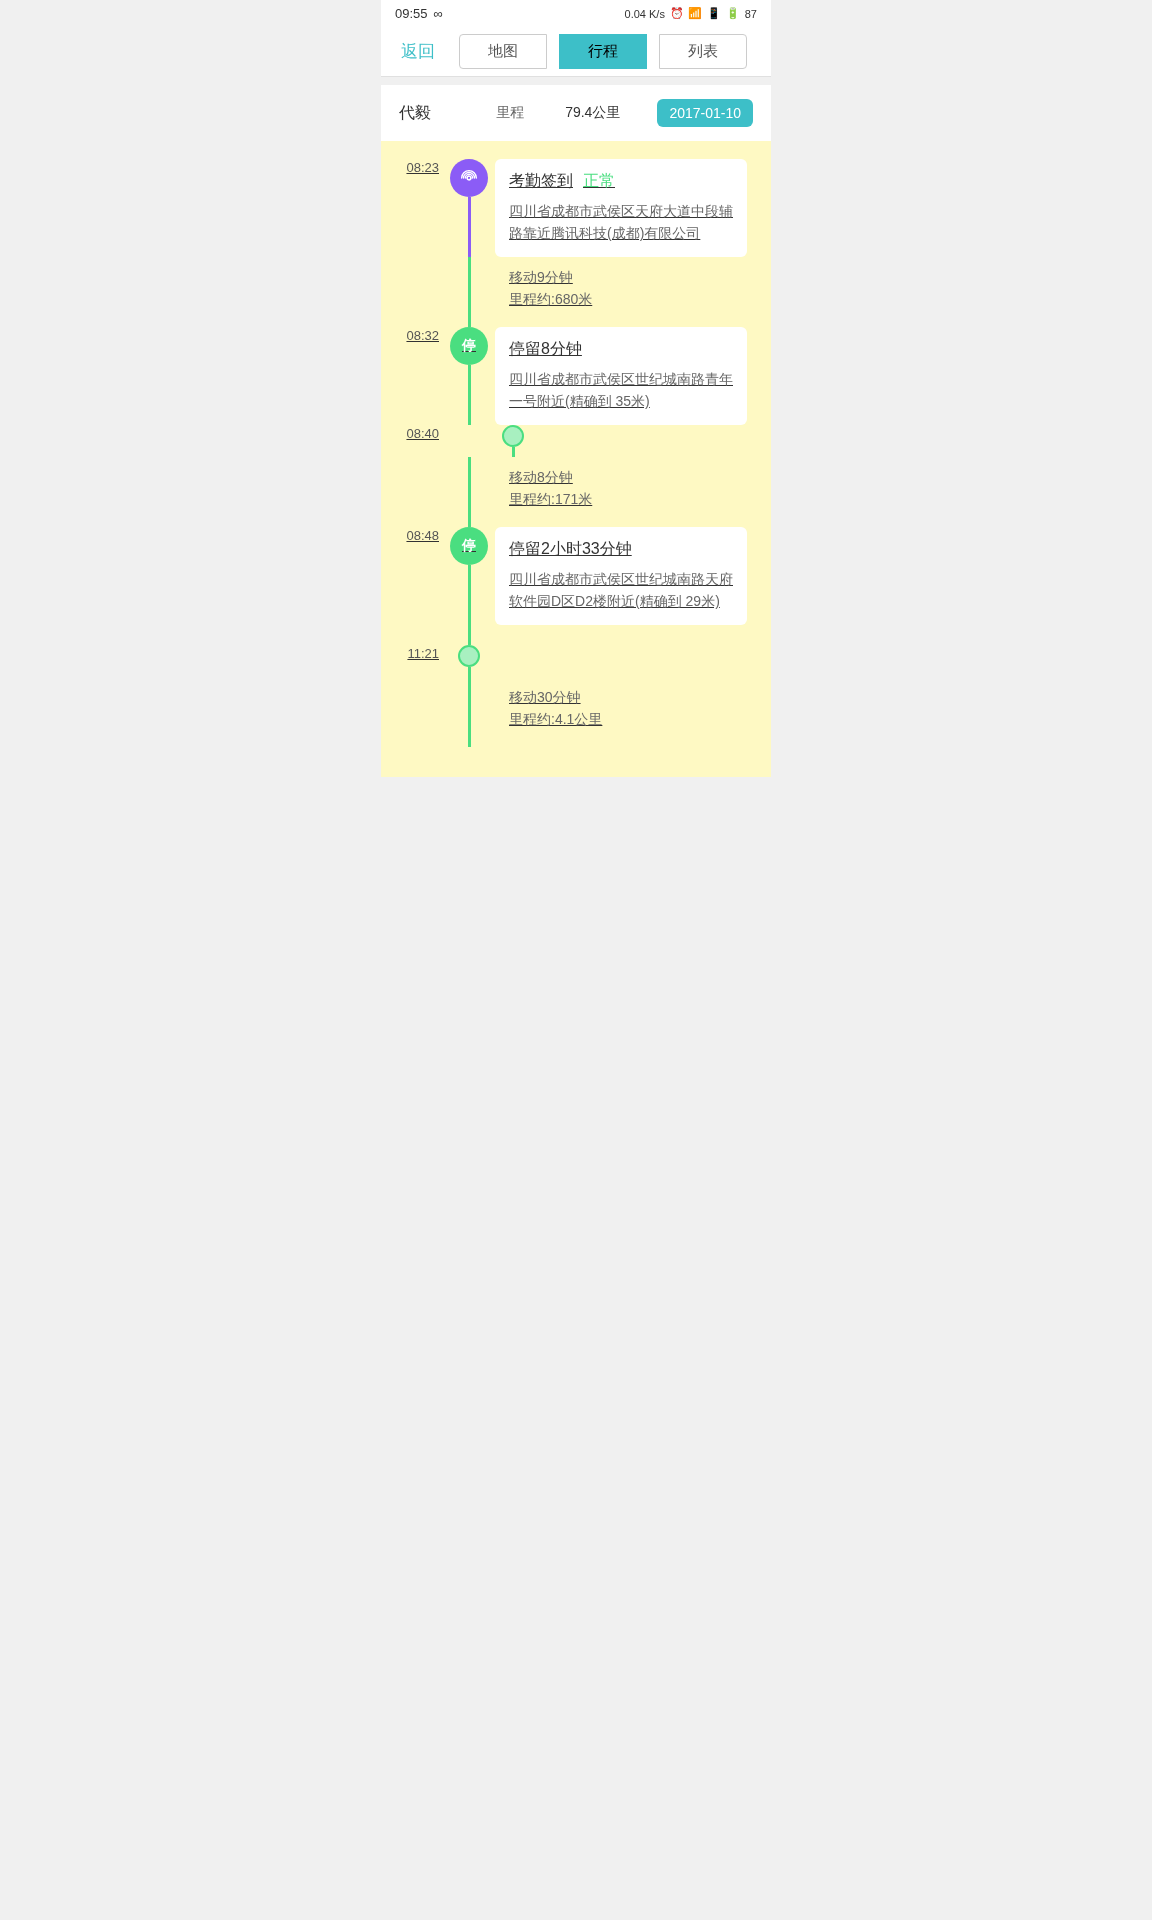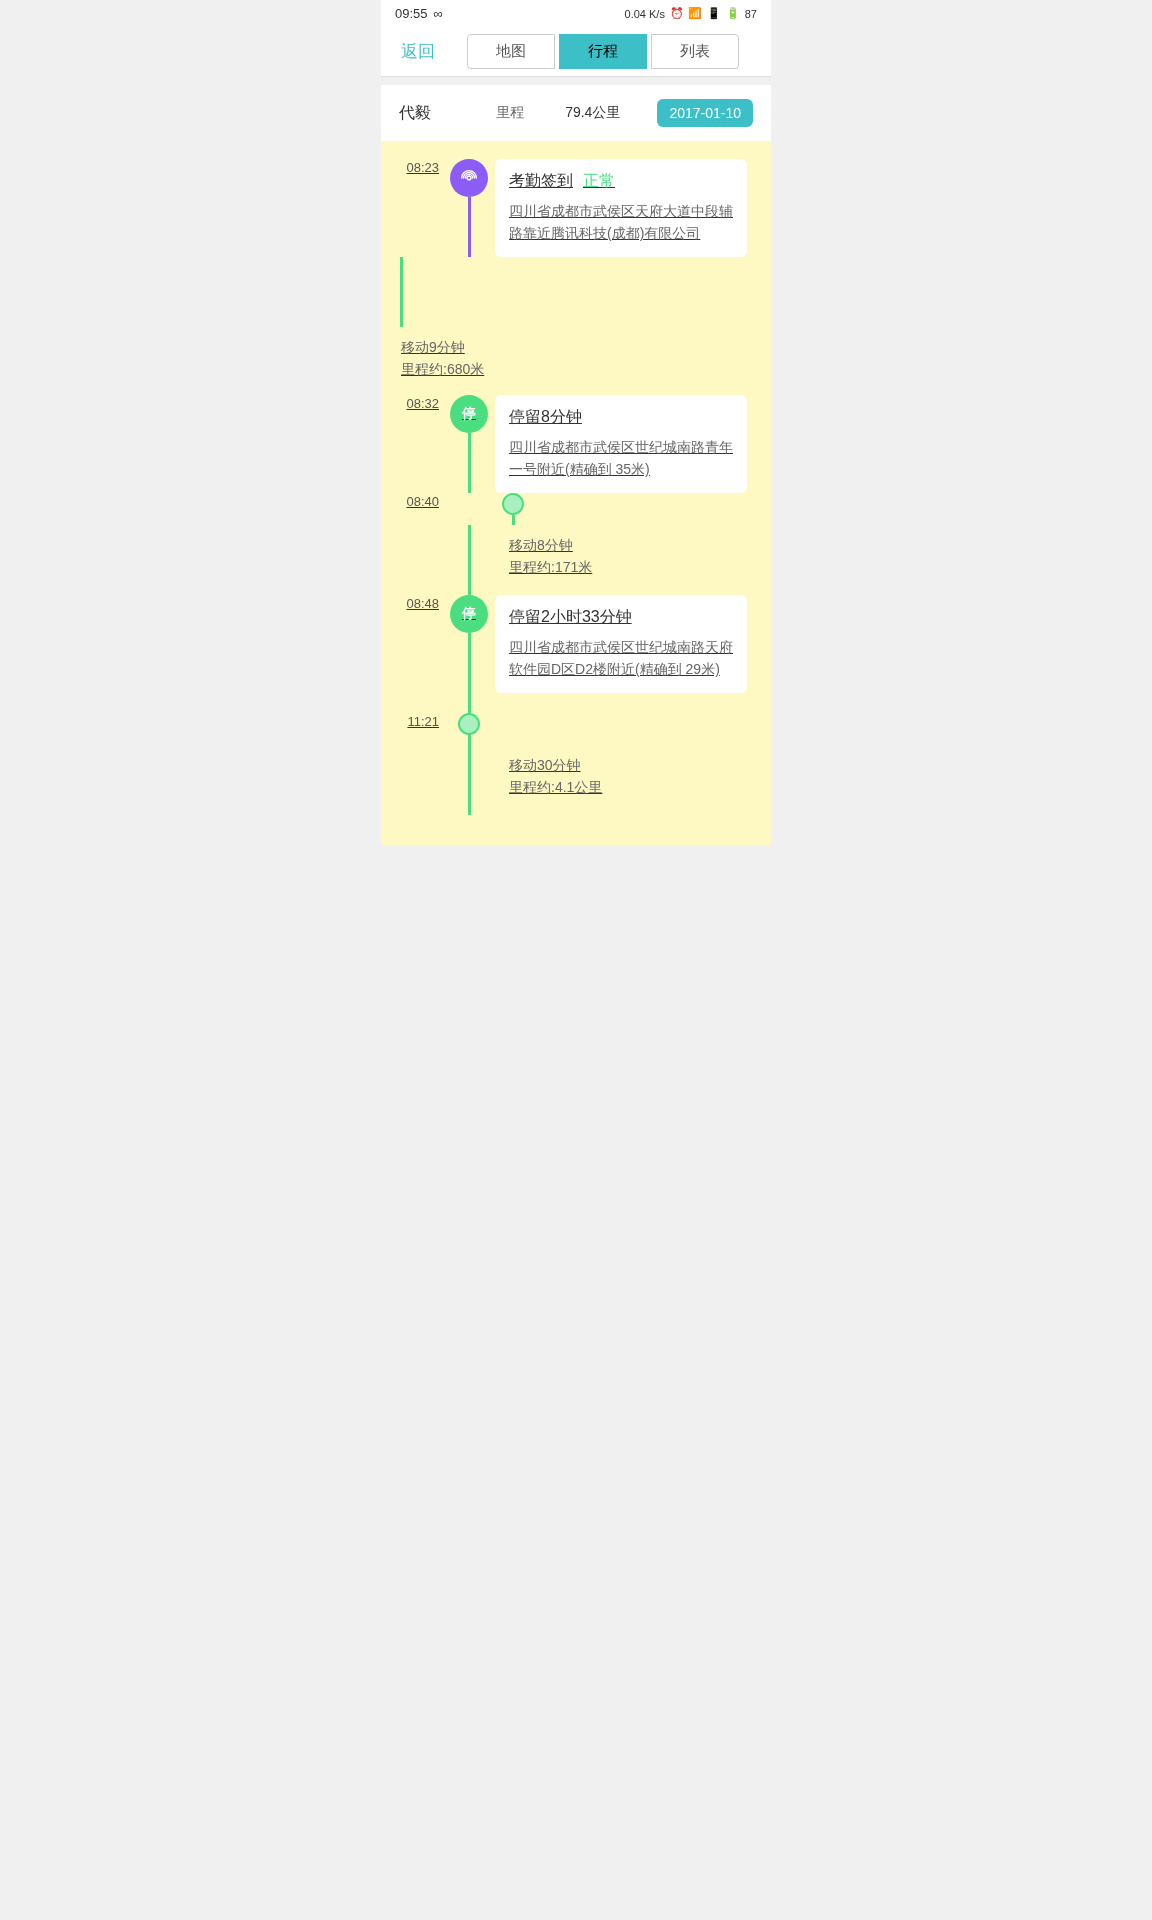--- a/index.html
+++ b/index.html
@@ -40,21 +40,21 @@
       color: #3dbfc8;
       font-size: 17px;
       font-weight: 500;
       padding: 0 10px;
       cursor: pointer;
     }
     .nav-tabs {
       display: flex;
       flex: 1;
       justify-content: center;
-      gap: 4px;
+      gap: 12px;
     }
     .nav-tab {
       padding: 7px 28px;
       font-size: 15px;
       border: 1px solid #ccc;
       cursor: pointer;
       color: #555;
       background: #fff;
     }
     .nav-tab:first-child { border-radius: 4px 0 0 4px; }
@@ -259,21 +259,21 @@
       <div class="content-card">
         <div class="card-title">
           <span>考勤签到</span>
           <span class="card-status-normal">正常</span>
         </div>
         <div class="card-address">四川省成都市武侯区天府大道中段辅路靠近腾讯科技(成都)有限公司</div>
       </div>
     </div>
   </div>
 
-  <div class="tl-entry" style="align-items:stretch; margin-top:0;flex-direction:column;">
+  <div class="tl-entry" style="align-items:stretch; margin-top:0;">
     <div class="tl-left"></div>
     <div class="tl-mid">
       <div class="line-segment" style="min-height:70px;"></div>
     </div>
     <div class="tl-right">
       <div class="movement-content">
         <div class="movement-line">移动9分钟</div>
         <div class="movement-line">里程约:680米</div>
       </div>
     </div>

